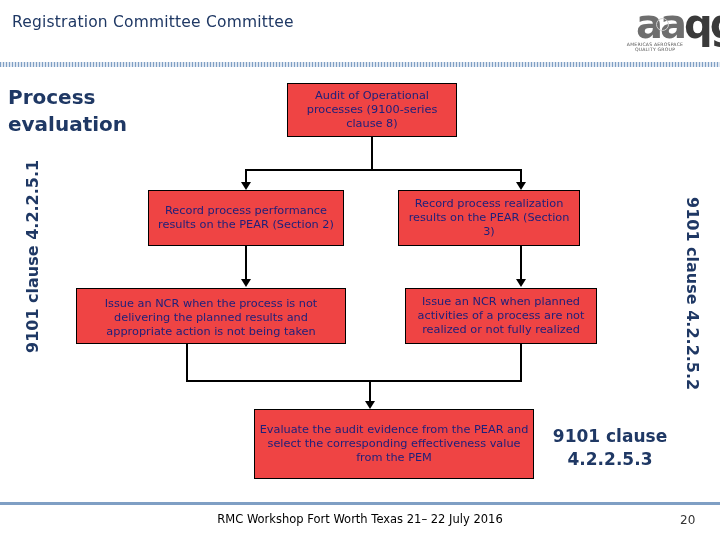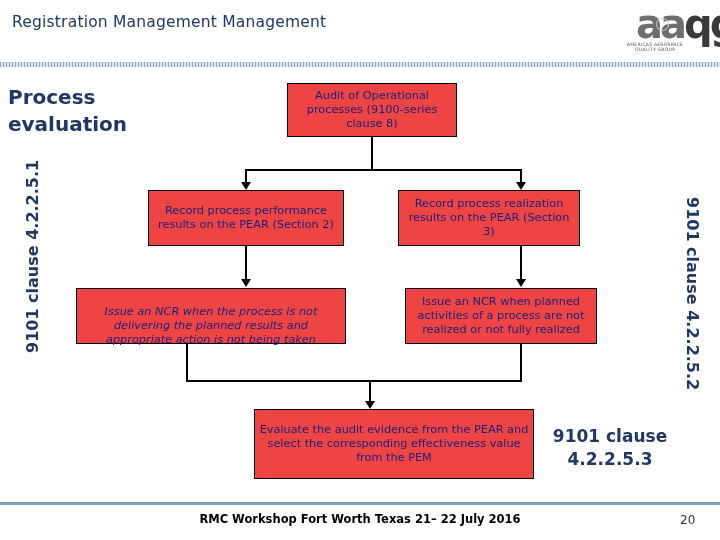--- a/index.html
+++ b/index.html
@@ -107,24 +107,23 @@
     line-height: 14.2px;
     text-align: center;
     display: flex;
     align-items: center;
     justify-content: center;
     padding: 1px 3px;
   }
   .fbox.overflow {
     display: block;
     align-items: flex-start;
-    padding-top: 16px;
+    padding-top: 8px;
     overflow: visible;
     white-space: normal;
-    font-style: italic;
   }
 
   #box-audit       { left: 287px; top: 83px;  width: 170px; height: 54px; }
   #box-performance { left: 148px; top: 190px; width: 196px; height: 56px; }
   #box-realization { left: 398px; top: 190px; width: 182px; height: 56px; }
   #box-ncr-process { left: 76px;  top: 288px; width: 270px; height: 56px; }
   #box-ncr-planned { left: 405px; top: 288px; width: 192px; height: 56px; }
   #box-evaluate    { left: 254px; top: 409px; width: 280px; height: 70px; }
 
   
@@ -185,39 +184,39 @@
     height: 3px;
     background: #7f9fc4;
   }
   .footer-text {
     position: absolute;
     left: 0px;
     top: 512px;
     width: 720px;
     text-align: center;
     font-size: 11.5px;
-    font-weight: bold;
+    font-weight: normal;
     color: #000000;
   }
   .page-number {
     position: absolute;
     left: 680px;
     top: 513px;
     width: 30px;
     text-align: left;
     font-size: 12px;
     color: #333333;
   }
 </style>
 </head>
 <body>
 
 <div class="slide">
 
-  <div class="header-title">Registration Management Management</div>
+  <div class="header-title">Registration Committee Committee</div>
 
   <div class="logo">
     <div class="logo-text">
       <span>aa</span><span class="g-dark">q</span><span class="g-dark">g</span>
     </div>
     <div class="logo-r"></div>
     <div class="logo-sub">
       <div>AMERICAS AEROSPACE</div>
       <div>QUALITY GROUP</div>
     </div>

